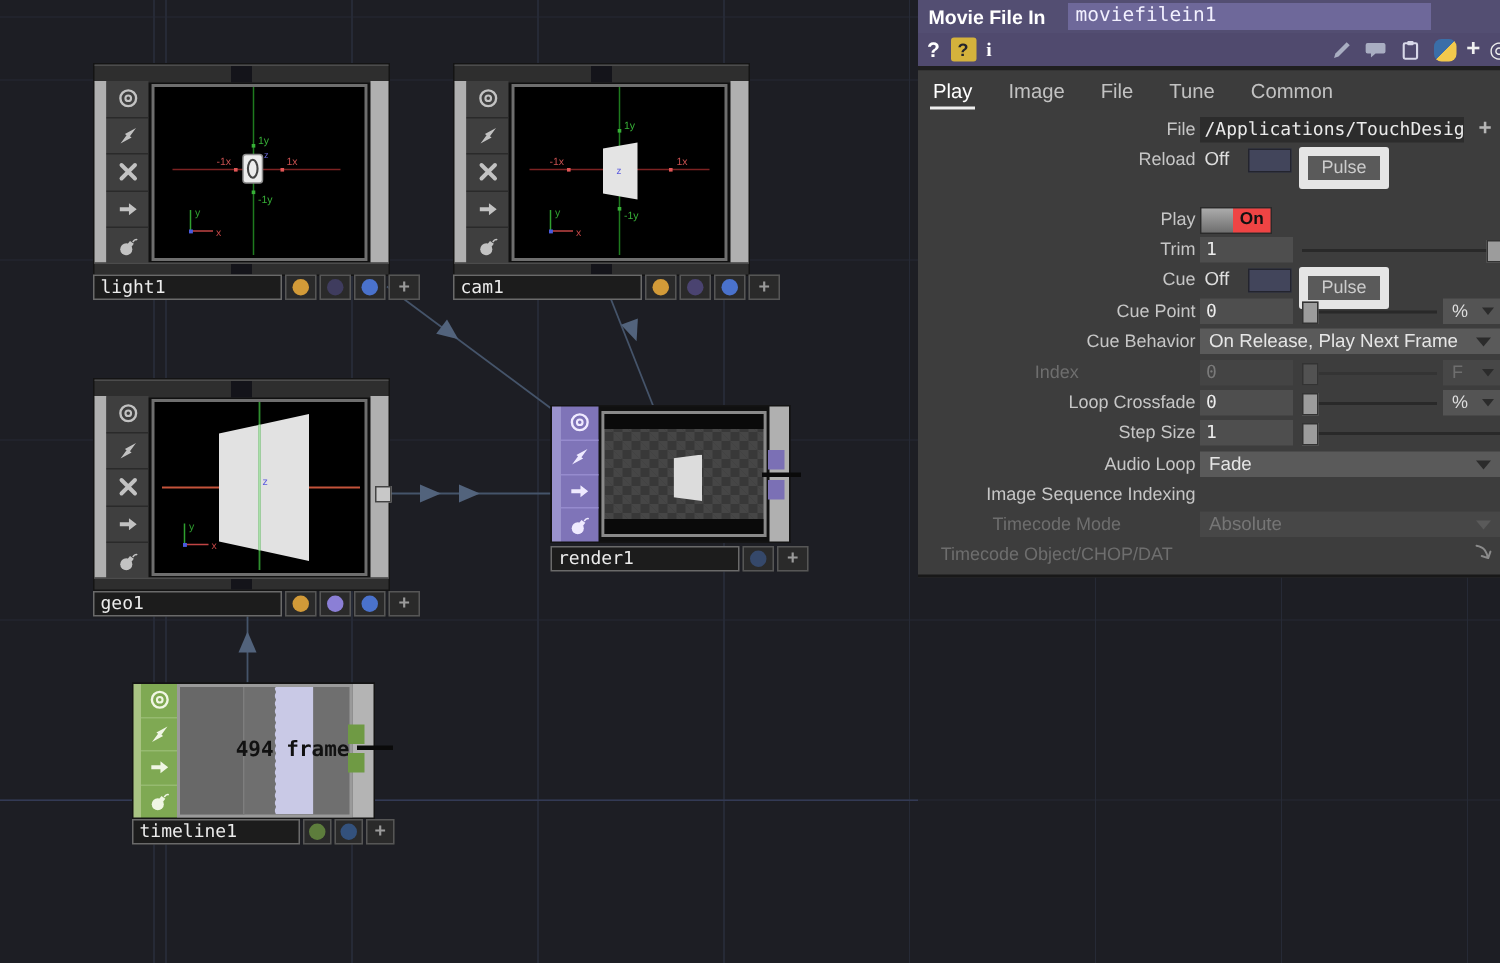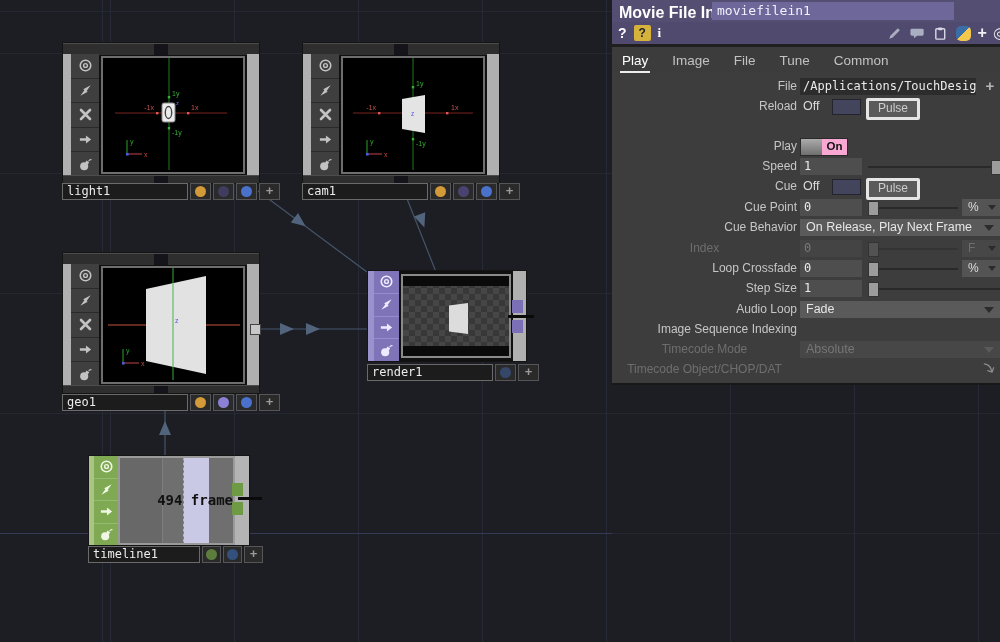--- a/index.html
+++ b/index.html
@@ -61,21 +61,21 @@
   .tl-body{position:absolute;left:29px;top:0;right:14px;bottom:0;border:2px solid #9a9a9a;background:#6f6f6f;overflow:hidden;}
   .tl-dark{position:absolute;left:0;top:0;bottom:0;width:42px;background:#686868;border-right:1px solid #7e7e7e;}
   .tl-bar{position:absolute;left:63px;top:0;bottom:0;width:26px;background:#c9c9e6;
           clip-path:polygon(4% 0,100% 0,100% 100%,4% 100%,0 97%,4% 94%,0 91%,4% 88%,0 85%,4% 82%,0 79%,4% 76%,0 73%,4% 70%,0 67%,4% 64%,0 61%,4% 58%,0 55%,4% 52%,0 49%,4% 46%,0 43%,4% 40%,0 37%,4% 34%,0 31%,4% 28%,0 25%,4% 22%,0 19%,4% 16%,0 13%,4% 10%,0 7%,4% 4%,0 1%);}
   .tl-text{position:absolute;left:0;right:0;top:50%;margin-top:-9px;text-align:right;color:#111;
            font-family:"DejaVu Sans Mono",monospace;font-size:14px;font-weight:700;}
 
   
   .panel{position:absolute;left:612px;top:0;width:388px;height:383px;background:#3d3d3d;overflow:hidden;border-bottom:2px solid #181818;}
   .ph-row1{position:absolute;left:0;top:0;right:0;height:22px;background:#534e72;}
-  .ph-title{position:absolute;left:7px;top:4px;color:#fff;font-size:16px;font-weight:700;}
+  .ph-title{position:absolute;left:7px;top:4px;color:#fff;font-size:13px;font-weight:700;}
   .ph-name{position:absolute;left:100px;top:2px;width:232px;height:18px;background:#6e689a;color:#f2f0ff;
            font-family:"DejaVu Sans Mono",monospace;font-size:13px;line-height:18px;padding:0 5px;}
   .ph-row2{position:absolute;left:0;top:22px;right:0;height:22px;background:#504a6e;}
   .ph-left{position:absolute;left:6px;top:2px;display:flex;align-items:center;gap:7px;height:18px;}
   .ph-help{color:#fff;font-weight:700;font-size:14px;}
   .ph-pyhelp{width:17px;height:16px;background:#d4b23c;color:#23232b;font-weight:700;font-size:12px;
              text-align:center;line-height:16px;border-radius:2px;}
   .ph-info{color:#fff;font-weight:700;font-size:13px;font-family:"Liberation Serif",serif;}
   .ph-right{position:absolute;right:-6px;top:2px;display:flex;align-items:center;gap:6px;height:18px;}
   .picon{width:17px;height:17px;display:flex;align-items:center;justify-content:center;color:#a9aec2;}
@@ -108,25 +108,25 @@
              border-right:5px solid transparent;border-top:6px solid #2b2b2b;}
   .prow.disabled .dd{background:#474747;color:#767676;}
   .prow.disabled .dd::after{border-top-color:#5a5a5a;}
   .udd{position:absolute;right:0;top:0;width:38px;height:17px;background:#545454;color:#dedede;font-size:12px;
        line-height:17px;padding-left:6px;box-sizing:border-box;}
   .udd::after{content:"";position:absolute;right:4px;top:6px;border-left:4.5px solid transparent;
               border-right:4.5px solid transparent;border-top:5.5px solid #2b2b2b;}
   .prow.disabled .udd{background:#474747;color:#6e6e6e;}
   .offlbl{position:absolute;left:3px;top:1px;color:#dedede;font-size:12.5px;}
   .togglebox{position:absolute;left:32px;top:1px;width:27px;height:14px;background:#42455b;border:1px solid #23242e;}
-  .pulse{position:absolute;left:66px;top:0;width:48px;height:16px;background:#5a5a5a;border:3px solid #e5e5e5;
+  .pulse{position:absolute;left:66px;top:0;width:48px;height:16px;background:#5a5a5a;border:6px solid #e5e5e5;
          border-radius:2px;color:#cccccc;font-size:12px;text-align:center;line-height:15px;}
   .ptoggle{position:absolute;left:0;top:0;width:46px;height:16px;display:flex;border:1px solid #2a2a2a;}
   .ptoggle .tg-l{width:21px;background:linear-gradient(#ababab,#6f6f6f);}
-  .ptoggle .tg-r{width:25px;background:#f9a8d4;color:#111;font-size:11.5px;font-weight:700;text-align:center;line-height:15px;}
+  .ptoggle .tg-r{width:25px;background:#ef4444;color:#111;font-size:11.5px;font-weight:700;text-align:center;line-height:15px;}
   .slider{position:absolute;top:0;height:17px;}
   .slider .track{position:absolute;left:0;right:0;top:8px;height:1.5px;background:#292929;}
   .slider .handle{position:absolute;top:2px;width:9px;height:13px;background:#9c9c9c;border:1px solid #333;}
   .prow.disabled .slider .track{background:#343434;}
   .prow.disabled .slider .handle{background:#525252;}
   .datpick{position:absolute;right:2px;top:0;width:16px;height:17px;color:#8a8a8a;}
   .datpick svg{width:15px;height:15px;}
 </style>
 </head>
 <body>
@@ -515,21 +515,21 @@
       <div class="plabel">Play</div>
       <div class="pctrl">
         <div class="ptoggle">
           <div class="tg-l"></div>
           <div class="tg-r">On</div>
         </div>
       </div>
     </div>
 
     <div class="prow" style="top:158px">
-      <div class="plabel">Speed</div>
+      <div class="plabel">Trim</div>
       <div class="pctrl">
         <div class="pfield">1</div>
         <div class="slider" style="left:68px;right:0">
           <div class="track"></div>
             <div class="handle" style="right:-2px"></div>
         </div>
       </div>
     </div>
 
     <div class="prow" style="top:178px">

